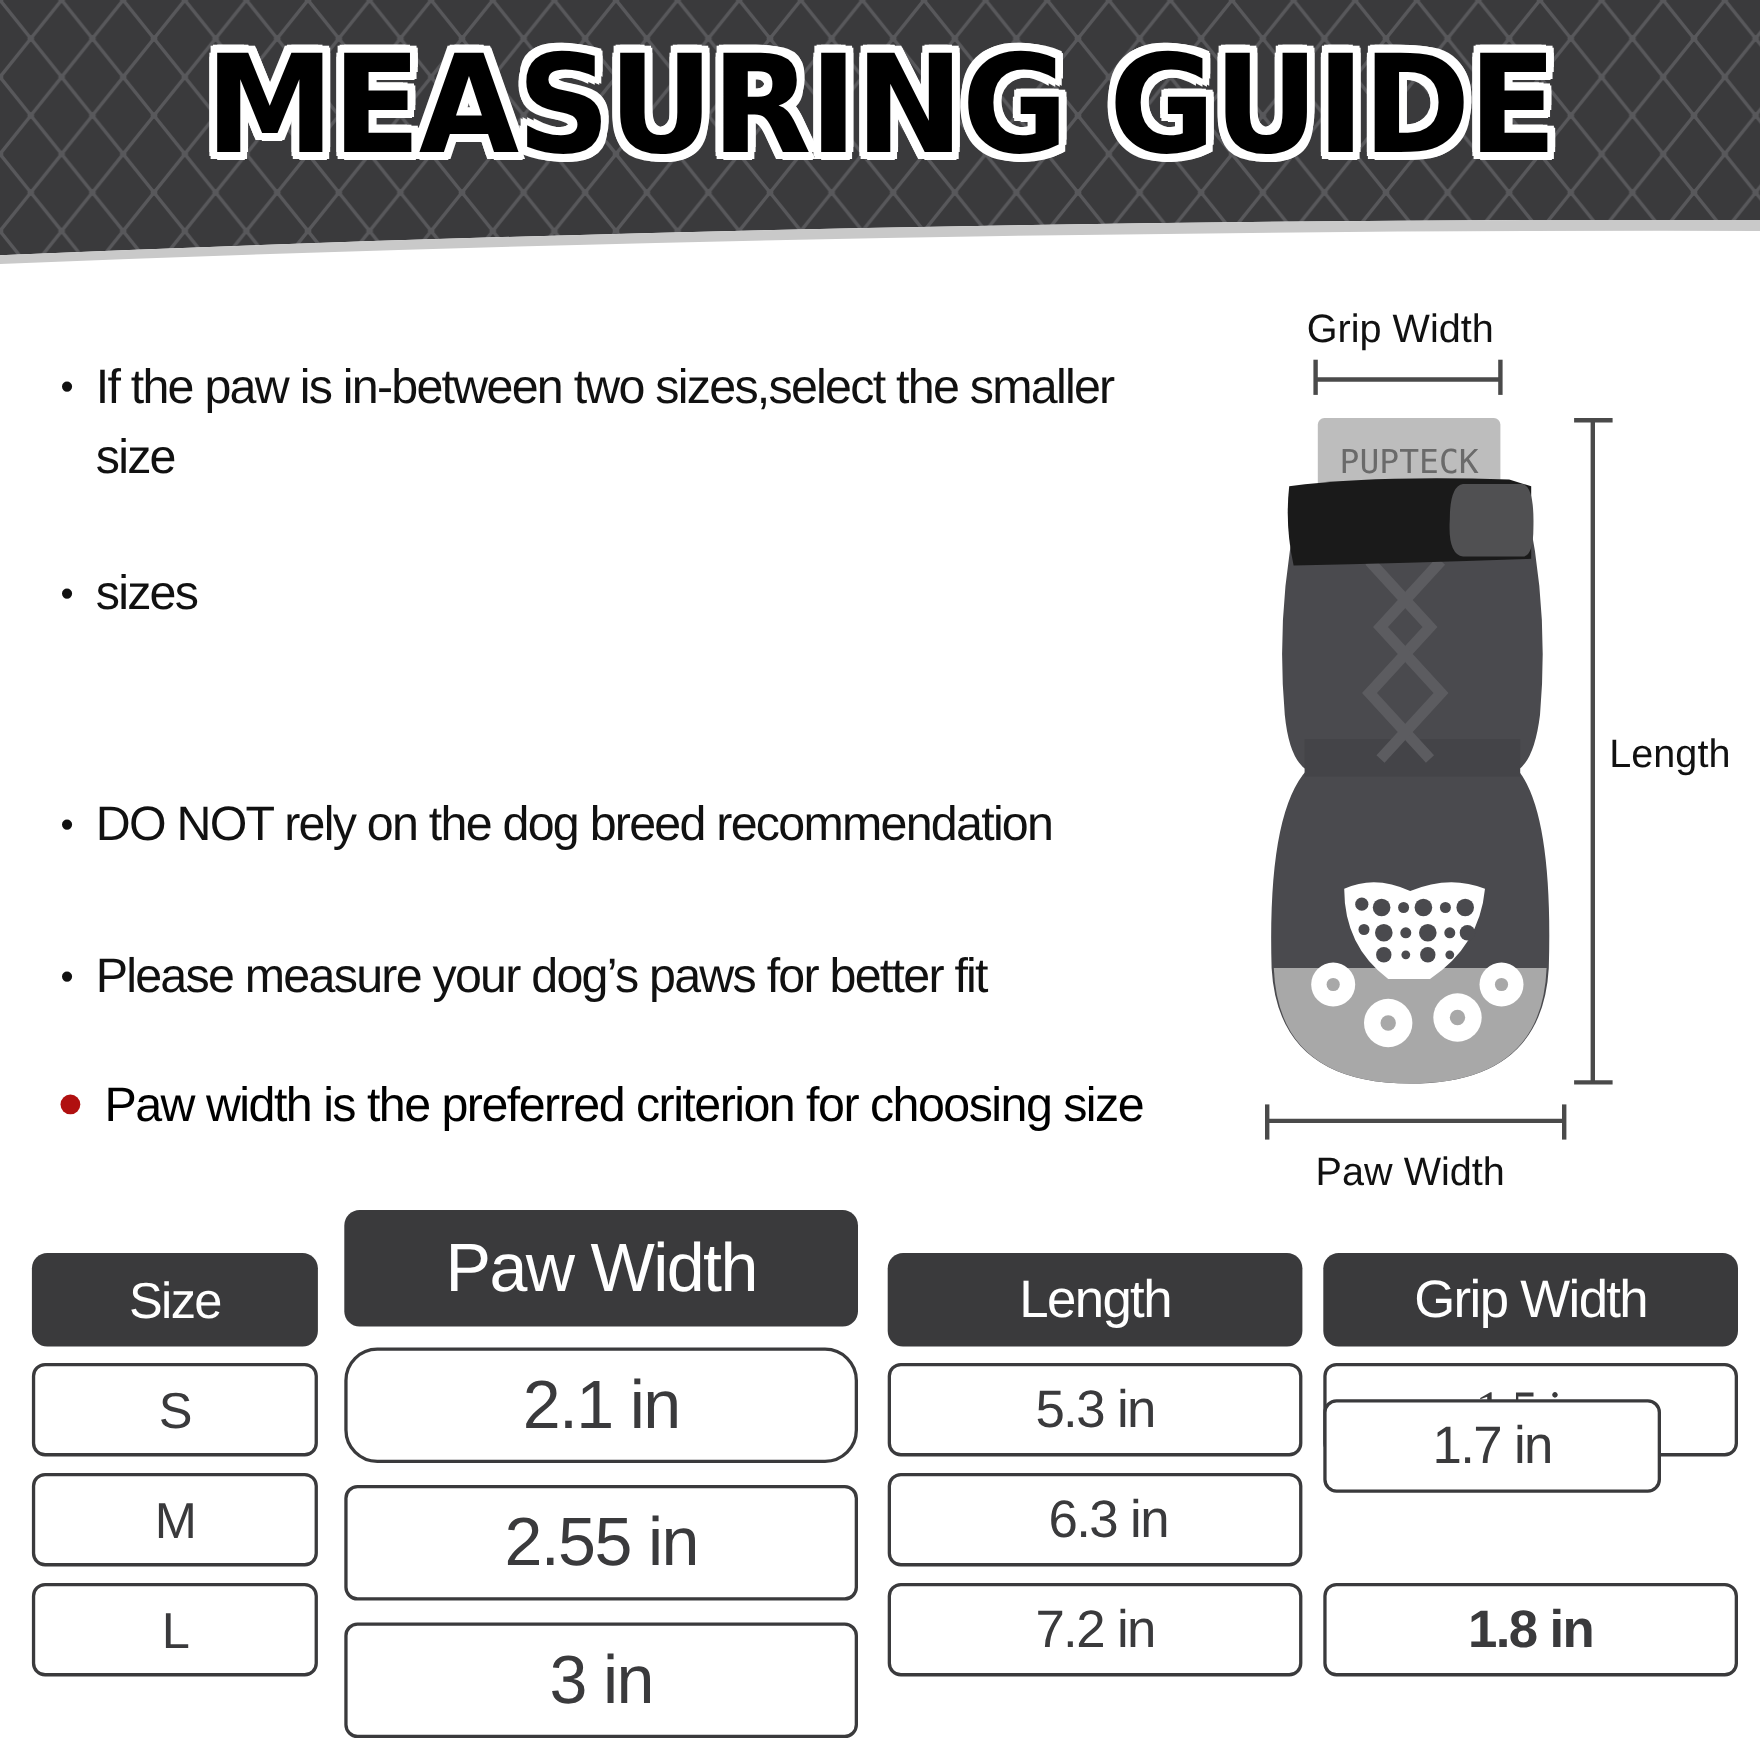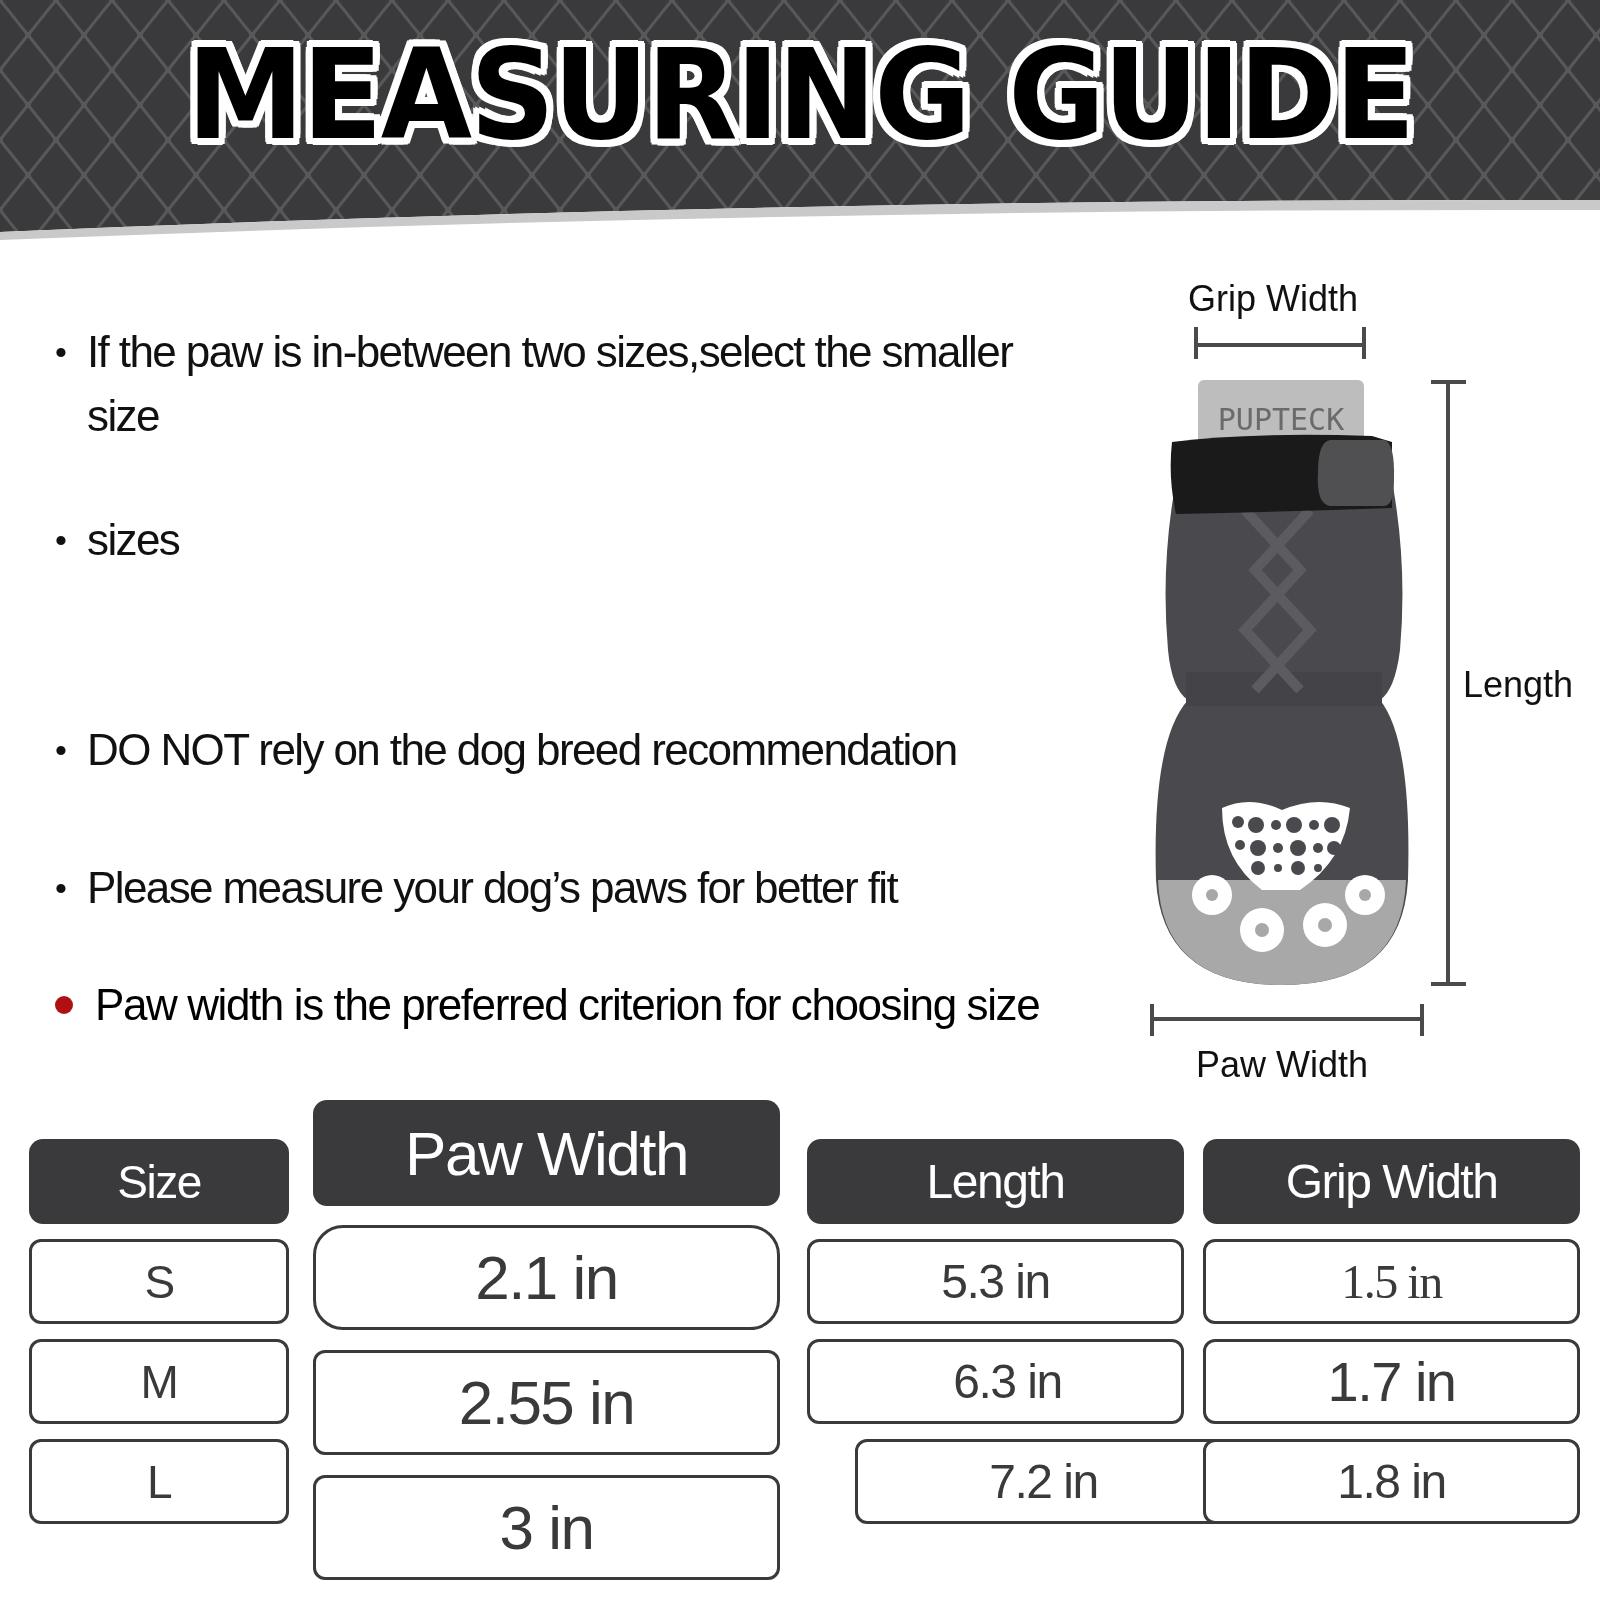--- a/index.html
+++ b/index.html
@@ -160,18 +160,18 @@
   <div class="tbl-cell" style="left:29px; top:1239px; width:260px; height:85px; font-size:46px;">S</div>
   <div class="tbl-cell" style="left:29px; top:1339px; width:260px; height:85px; font-size:46px;">M</div>
   <div class="tbl-cell" style="left:29px; top:1439px; width:260px; height:85px; font-size:46px;">L</div>
 
   <div class="tbl-cell" style="left:313px; top:1225px; width:467px; height:105px; font-size:62px;border-radius:30px;">2.1 in</div>
   <div class="tbl-cell" style="left:313px; top:1350px; width:467px; height:105px; font-size:62px;">2.55 in</div>
   <div class="tbl-cell" style="left:313px; top:1475px; width:467px; height:105px; font-size:62px;">3 in</div>
 
   <div class="tbl-cell" style="left:807px; top:1239px; width:377px; height:85px; font-size:48px;">5.3 in</div>
   <div class="tbl-cell" style="left:807px; top:1339px; width:377px; height:85px; font-size:48px;padding-left:24px;">6.3 in</div>
-  <div class="tbl-cell" style="left:807px; top:1439px; width:377px; height:85px; font-size:48px;margin-left:48px;">7.2 in</div>
+  <div class="tbl-cell" style="left:807px; top:1439px; width:377px; height:85px; font-size:48px;">7.2 in</div>
 
   <div class="tbl-cell" style="left:1203px; top:1239px; width:377px; height:85px; font-size:48px;font-family:Liberation Serif, serif;">1.5 in</div>
-  <div class="tbl-cell" style="left:1203px; top:1339px; width:377px; height:85px; font-size:56px;">1.7 in</div>
-  <div class="tbl-cell" style="left:1203px; top:1439px; width:377px; height:85px; font-size:48px;">1.8 in</div>
+  <div class="tbl-cell" style="left:1203px; top:1272px; width:307px; height:85px; font-size:48px;">1.7 in</div>
+  <div class="tbl-cell" style="left:1203px; top:1439px; width:377px; height:85px; font-size:48px;font-weight:bold;">1.8 in</div>
 </div>
 
 </body></html>

